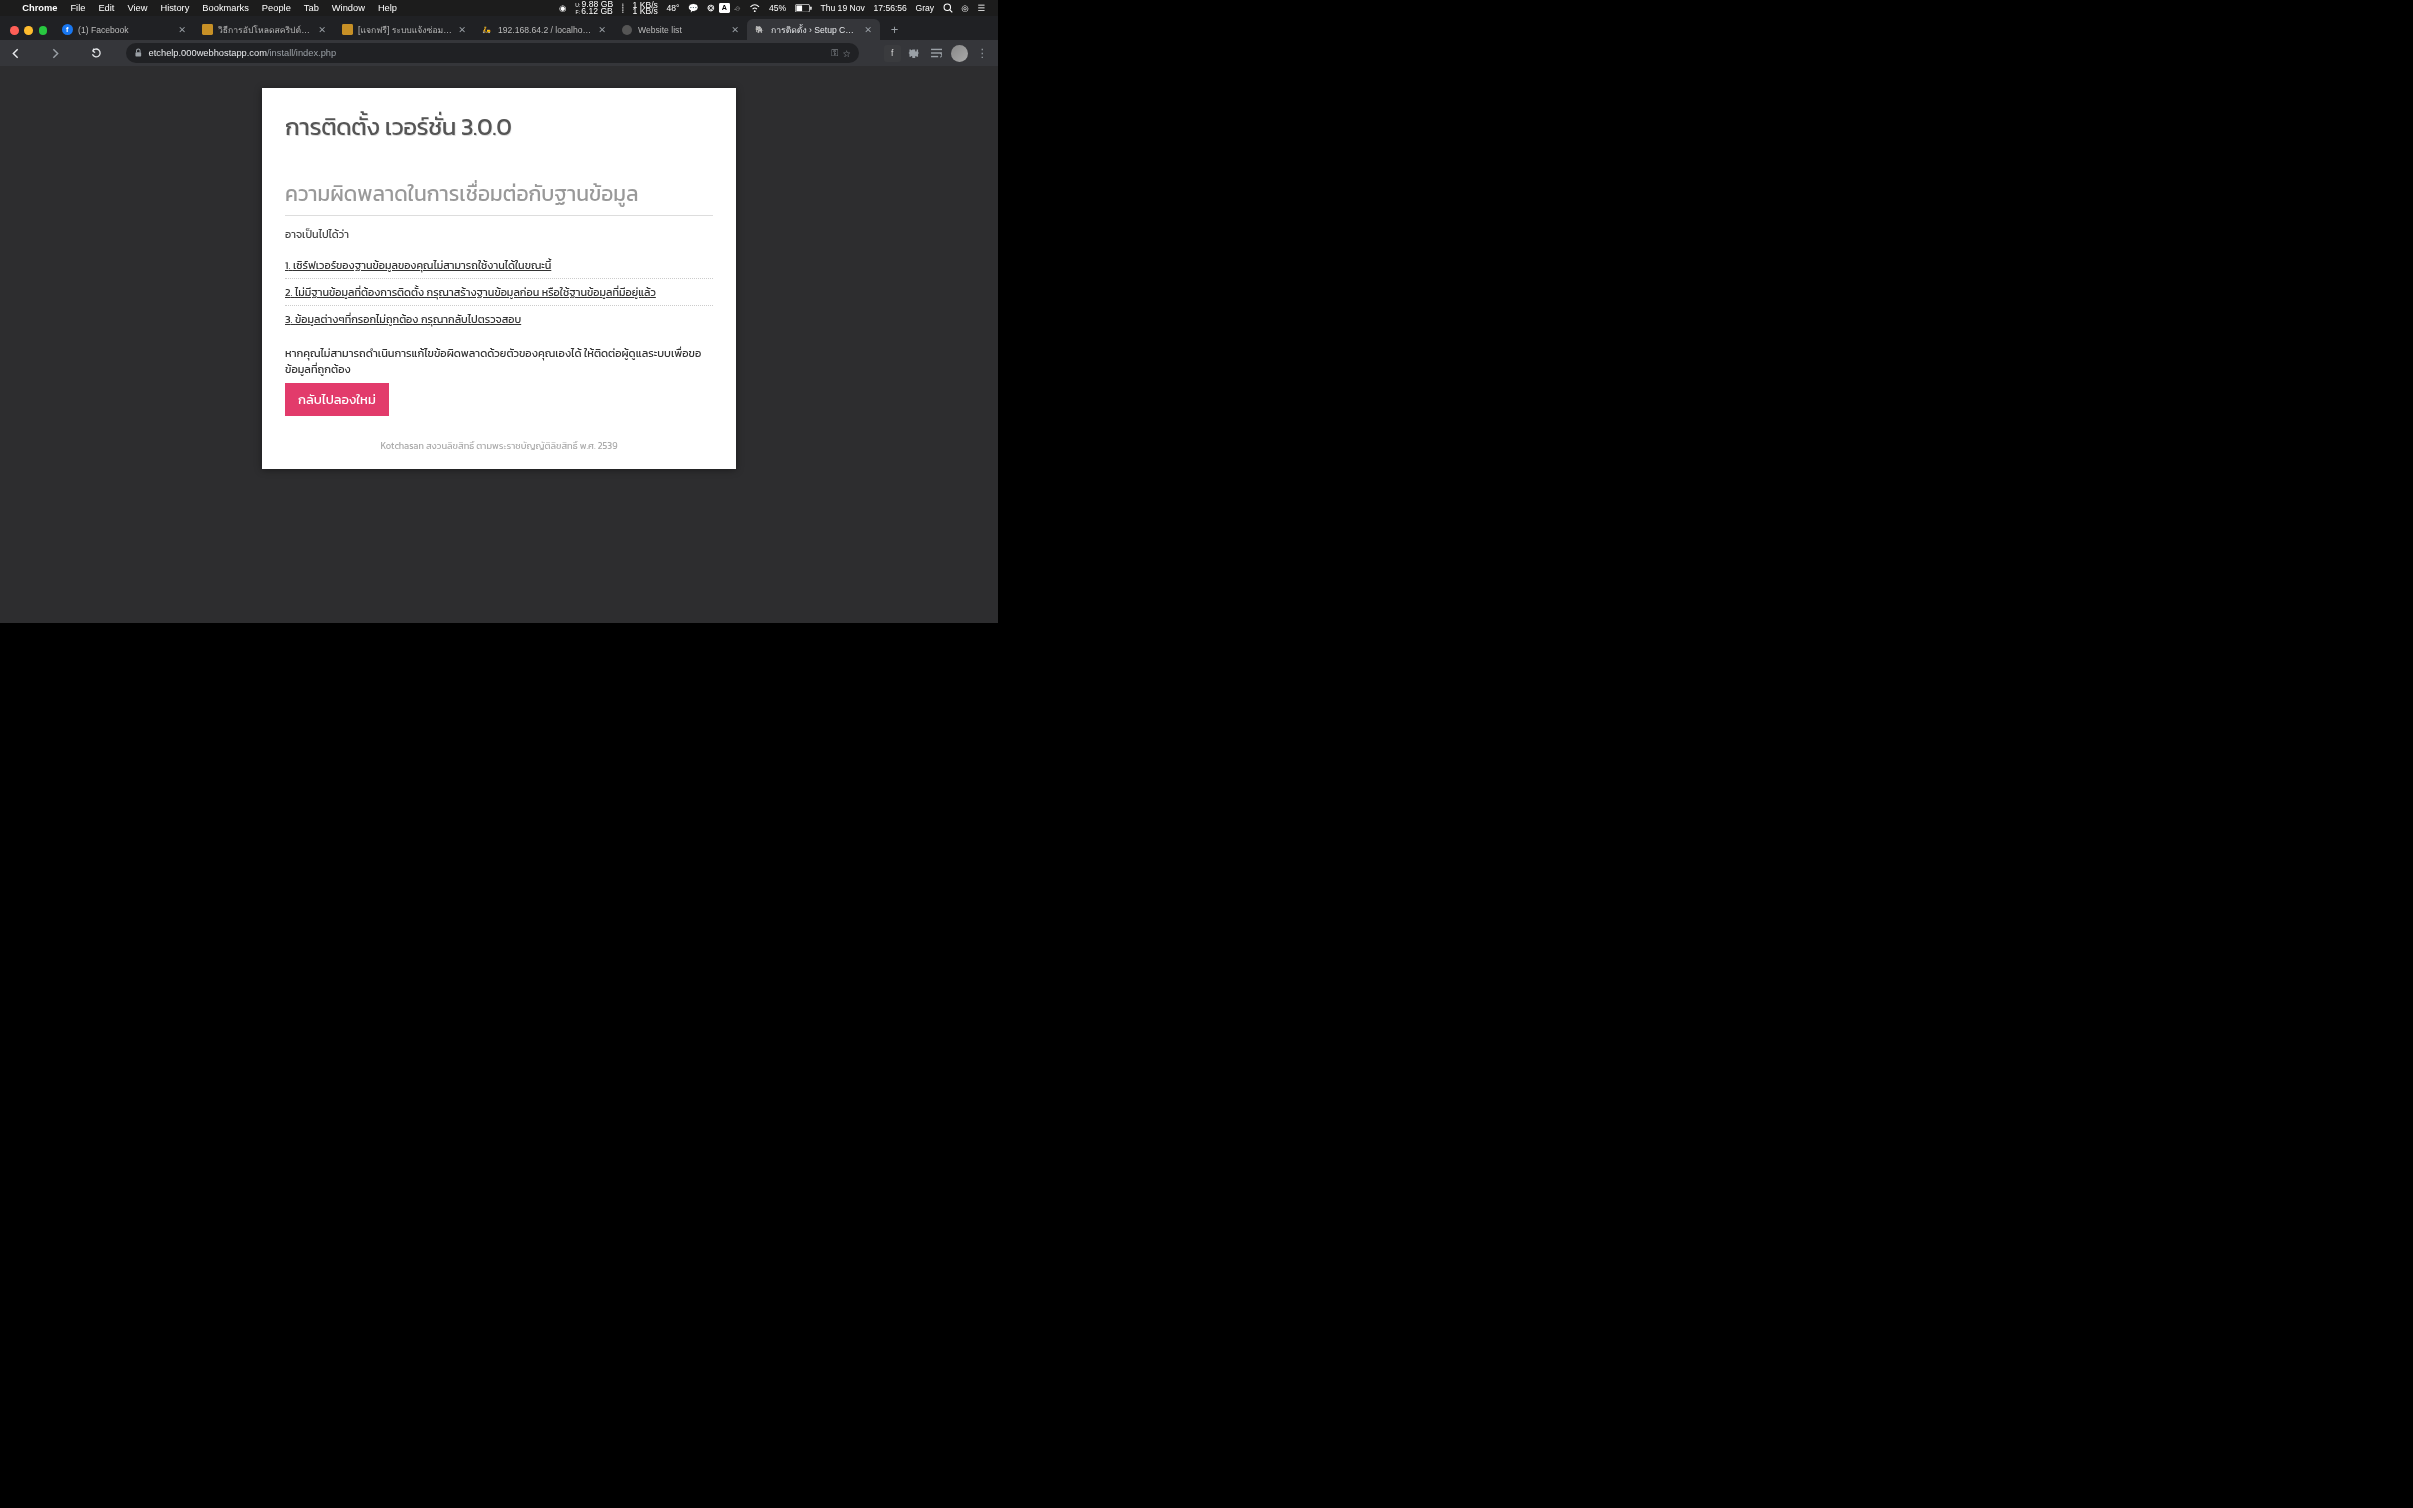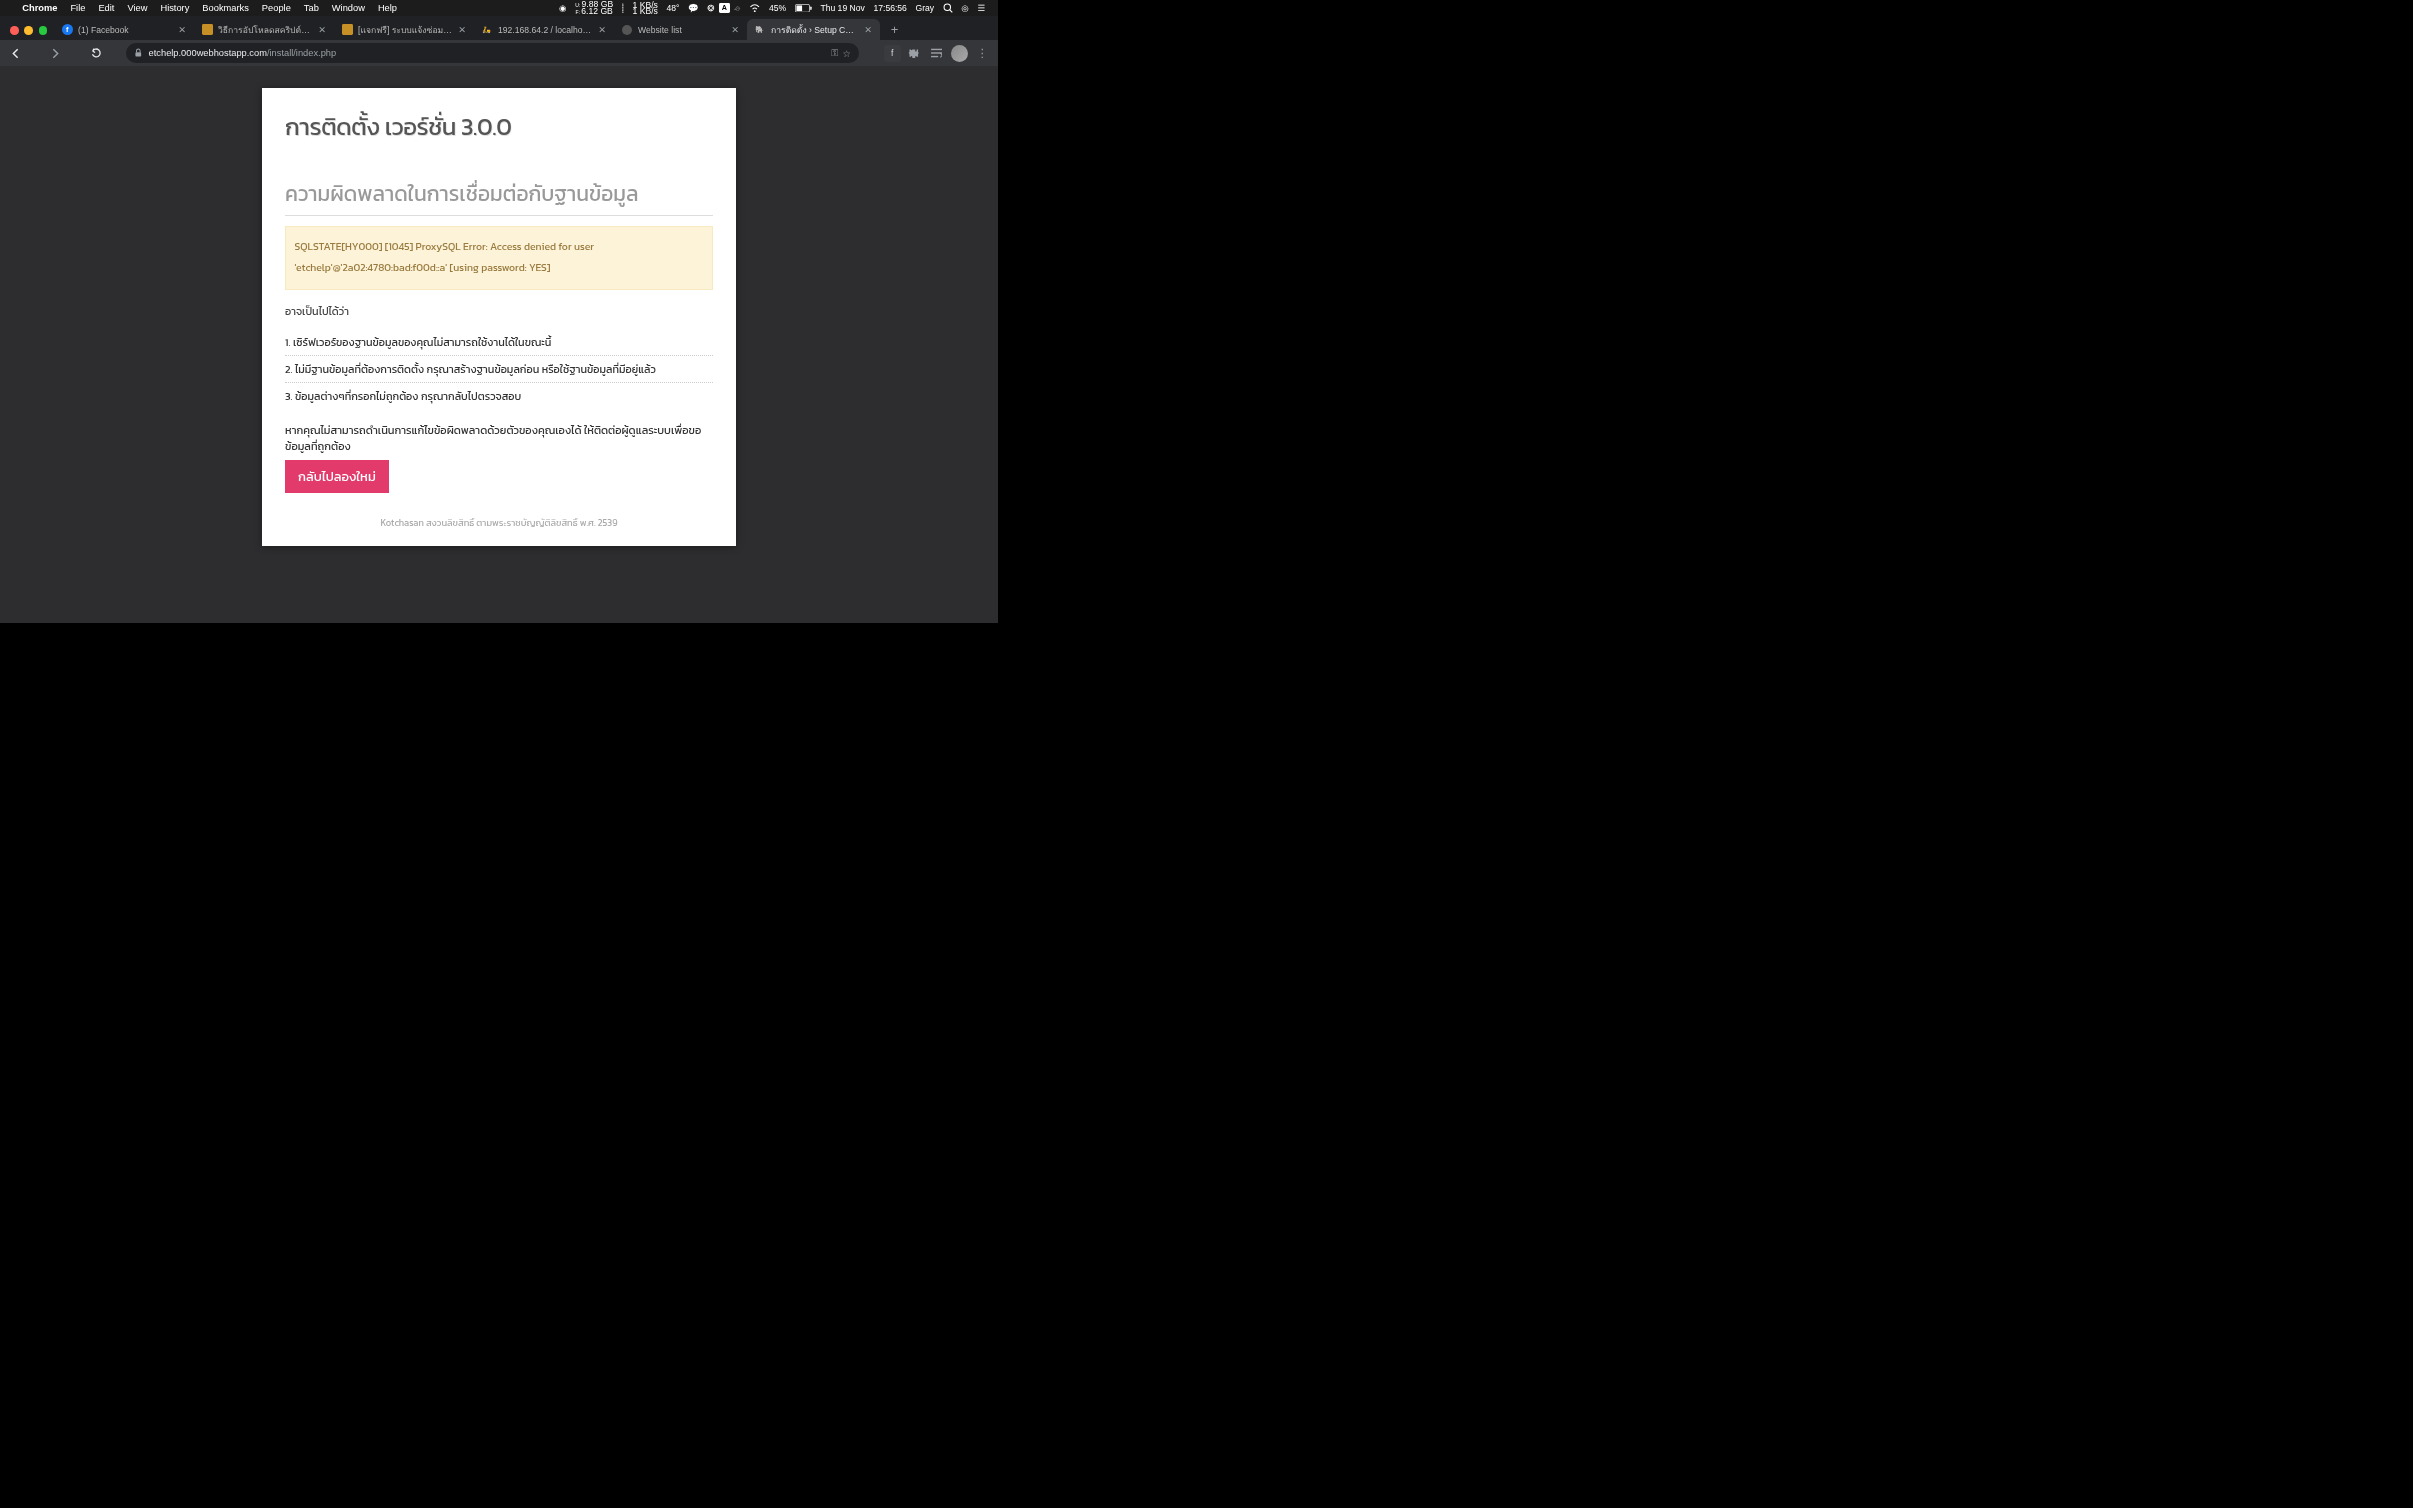--- a/index.html
+++ b/index.html
@@ -132,21 +132,21 @@
       background:#fcf3d8;
       border:0.7px solid #f7eac1;
       padding: 10px 8.6px;
       color:#9a7b3f;
       font-size:10.4px;
       line-height:2;
       margin-bottom:13px;
       font-family: inherit;
     }
     .intro { font-size:10.8px; color:#444; margin-bottom:10px; }
-    .card ol { list-style:none; counter-reset:item; margin-bottom:13px; }
+    .card ol { list-style:none; counter-reset:item; margin-bottom:13px;text-decoration:underline; }
     .card ol li {
       counter-increment:item;
       font-size:10.8px;
       color:#333;
       padding:5px 0;
       border-bottom:0.7px dotted #ccc;
     }
     .card ol li::before { content: counter(item) ". "; }
     .card ol li:last-child { border-bottom:none; }
     .contact { font-size:11px; color:#333; margin-bottom:6px; }
@@ -324,21 +324,20 @@
         <span class="avatar"></span>
       </div>
     <div class="ext-btn">⋮</div>
   </div>
 </div>
 
 <div class="viewport">
   <div class="card">
     <h1>การติดตั้ง เวอร์ชั่น 3.0.0</h1>
     <h2>ความผิดพลาดในการเชื่อมต่อกับฐานข้อมูล</h2>
-    <div class="errbox">SQLSTATE[HY000] [1045] ProxySQL Error: Access denied for user 'etchelp'@'2a02:4780:bad:f00d::a' [using password: YES]</div>
     <p class="intro">อาจเป็นไปได้ว่า</p>
     <ol>
       <li>เซิร์ฟเวอร์ของฐานข้อมูลของคุณไม่สามารถใช้งานได้ในขณะนี้</li>
       <li>ไม่มีฐานข้อมูลที่ต้องการติดตั้ง กรุณาสร้างฐานข้อมูลก่อน หรือใช้ฐานข้อมูลที่มีอยู่แล้ว</li>
       <li>ข้อมูลต่างๆที่กรอกไม่ถูกต้อง กรุณากลับไปตรวจสอบ</li>
     </ol>
     <p class="contact">หากคุณไม่สามารถดำเนินการแก้ไขข้อผิดพลาดด้วยตัวของคุณเองได้ ให้ติดต่อผู้ดูแลระบบเพื่อขอข้อมูลที่ถูกต้อง</p>
     <button class="btn-retry">กลับไปลองใหม่</button>
     <div class="footer">Kotchasan สงวนลิขสิทธิ์ ตามพระราชบัญญัติลิขสิทธิ์ พ.ศ. 2539</div>
   </div>

